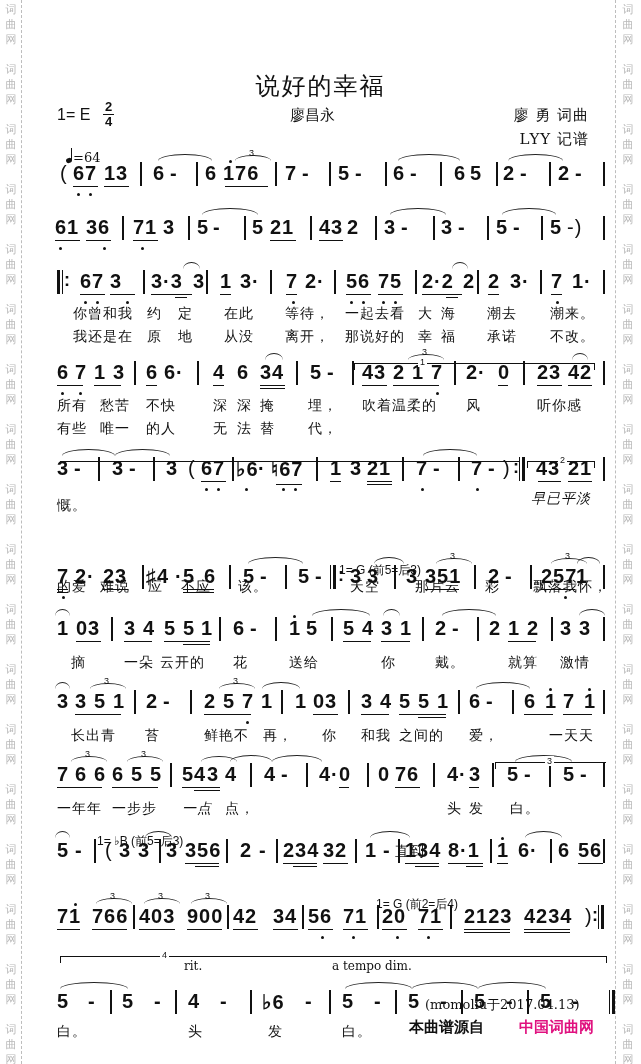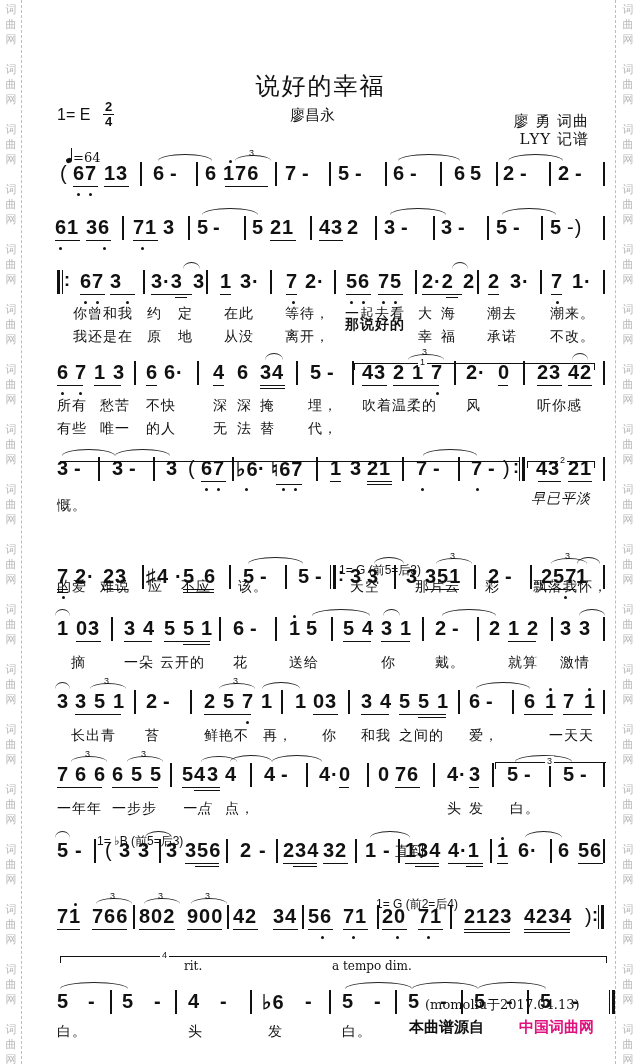--- a/index.html
+++ b/index.html
@@ -86,21 +86,21 @@
   </div>
 
 <div class="title">说好的幸福</div>
 <div class="key">1= E</div>
 <div class="timesig">
   <div>2</div>
   <div class="bar"></div>
   <div>4</div>
 </div>
 <div class="singer">廖昌永</div>
-<div class="credit" style="top:112px">廖 勇 词曲</div>
+<div class="credit" style="top:106px">廖 勇 词曲</div>
 <div class="credit" style="top:130px">LYY  记谱</div>
 <div class="tempo">
   <span class="notehead"></span><span class="stem"></span><span>=64</span>
 </div>
 
 <div id="score">
     <div class="tok" style="left: 60px; top: 162px; font-size: 20px; font-weight: normal; font-family: &quot;Liberation Sans&quot;, sans-serif; letter-spacing: 1px;">(</div>
     <div class="tok" style="left: 73px; top: 162px; font-size: 20px; font-weight: bold; font-family: &quot;Liberation Sans&quot;, sans-serif; letter-spacing: 1px;">67</div>
     <div class="tok" style="left: 104px; top: 162px; font-size: 20px; font-weight: bold; font-family: &quot;Liberation Sans&quot;, sans-serif; letter-spacing: 1px;">13</div>
     <div class="barline" style="left: 140px; top: 162px;"></div>
@@ -234,21 +234,21 @@
     <div class="lyr" style="left: 345px; top: 305px;">一起去看</div>
     <div class="lyr" style="left: 418px; top: 305px;">大</div>
     <div class="lyr" style="left: 441px; top: 305px;">海</div>
     <div class="lyr" style="left: 487px; top: 305px;">潮去</div>
     <div class="lyr" style="left: 550px; top: 305px;">潮来。</div>
     <div class="lyr" style="left: 73px; top: 328px;">我还是在</div>
     <div class="lyr" style="left: 147px; top: 328px;">原</div>
     <div class="lyr" style="left: 178px; top: 328px;">地</div>
     <div class="lyr" style="left: 224px; top: 328px;">从没</div>
     <div class="lyr" style="left: 285px; top: 328px;">离开，</div>
-    <div class="lyr" style="left: 345px; top: 316px; font-weight: bold;">那说好的</div>
+    <div class="lyr" style="left: 345px; top: 328px;">那说好的</div>
     <div class="lyr" style="left: 418px; top: 328px;">幸</div>
     <div class="lyr" style="left: 441px; top: 328px;">福</div>
     <div class="lyr" style="left: 487px; top: 328px;">承诺</div>
     <div class="lyr" style="left: 550px; top: 328px;">不改。</div>
     <div class="tok" style="left: 57px; top: 361px; font-size: 20px; font-weight: bold; font-family: &quot;Liberation Sans&quot;, sans-serif; letter-spacing: 1px;">6</div>
     <div class="tok" style="left: 75px; top: 361px; font-size: 20px; font-weight: bold; font-family: &quot;Liberation Sans&quot;, sans-serif; letter-spacing: 1px;">7</div>
     <div class="tok" style="left: 94px; top: 361px; font-size: 20px; font-weight: bold; font-family: &quot;Liberation Sans&quot;, sans-serif; letter-spacing: 1px;">1</div>
     <div class="tok" style="left: 113px; top: 361px; font-size: 20px; font-weight: bold; font-family: &quot;Liberation Sans&quot;, sans-serif; letter-spacing: 1px;">3</div>
     <div class="barline" style="left: 134px; top: 361px;"></div>
     <div class="tok" style="left: 146px; top: 361px; font-size: 20px; font-weight: bold; font-family: &quot;Liberation Sans&quot;, sans-serif; letter-spacing: 1px;">6</div>
@@ -591,21 +591,21 @@
     <div class="tok" style="left: 240px; top: 839px; font-size: 20px; font-weight: bold; font-family: &quot;Liberation Sans&quot;, sans-serif; letter-spacing: 1px;">2</div>
     <div class="tok" style="left: 259px; top: 839px; font-size: 20px; font-weight: bold; font-family: &quot;Liberation Sans&quot;, sans-serif; letter-spacing: 1px;">-</div>
     <div class="barline" style="left: 276px; top: 839px;"></div>
     <div class="tok" style="left: 283px; top: 839px; font-size: 20px; font-weight: bold; font-family: &quot;Liberation Sans&quot;, sans-serif; letter-spacing: 1px;">234</div>
     <div class="tok" style="left: 323px; top: 839px; font-size: 20px; font-weight: bold; font-family: &quot;Liberation Sans&quot;, sans-serif; letter-spacing: 1px;">32</div>
     <div class="barline" style="left: 355px; top: 839px;"></div>
     <div class="tok" style="left: 365px; top: 839px; font-size: 20px; font-weight: bold; font-family: &quot;Liberation Sans&quot;, sans-serif; letter-spacing: 1px;">1</div>
     <div class="tok" style="left: 383px; top: 839px; font-size: 20px; font-weight: bold; font-family: &quot;Liberation Sans&quot;, sans-serif; letter-spacing: 1px;">-</div>
     <div class="barline" style="left: 398px; top: 839px;"></div>
     <div class="tok" style="left: 405px; top: 839px; font-size: 20px; font-weight: bold; font-family: &quot;Liberation Sans&quot;, sans-serif; letter-spacing: 1px;">134</div>
-    <div class="tok" style="left: 448px; top: 839px; font-size: 20px; font-weight: bold; font-family: &quot;Liberation Sans&quot;, sans-serif; letter-spacing: 1px;">4·1</div>
+    <div class="tok" style="left: 448px; top: 839px; font-size: 20px; font-weight: bold; font-family: &quot;Liberation Sans&quot;, sans-serif; letter-spacing: 1px;">8·1</div>
     <div class="barline" style="left: 490px; top: 839px;"></div>
     <div class="tok" style="left: 497px; top: 839px; font-size: 20px; font-weight: bold; font-family: &quot;Liberation Sans&quot;, sans-serif; letter-spacing: 1px;">1</div>
     <div class="tok" style="left: 518px; top: 839px; font-size: 20px; font-weight: bold; font-family: &quot;Liberation Sans&quot;, sans-serif; letter-spacing: 1px;">6·</div>
     <div class="barline" style="left: 550px; top: 839px;"></div>
     <div class="tok" style="left: 558px; top: 839px; font-size: 20px; font-weight: bold; font-family: &quot;Liberation Sans&quot;, sans-serif; letter-spacing: 1px;">6</div>
     <div class="tok" style="left: 578px; top: 839px; font-size: 20px; font-weight: bold; font-family: &quot;Liberation Sans&quot;, sans-serif; letter-spacing: 1px;">56</div>
     <div class="barline" style="left: 603px; top: 839px;"></div>
     <div class="ul" style="left: 185px; width: 34px; top: 863px;"></div>
     <div class="ul" style="left: 283px; width: 34px; top: 863px;"></div>
     <div class="ul" style="left: 323px; width: 25px; top: 863px;"></div>
@@ -619,21 +619,21 @@
     <div class="ul" style="left: 466px; width: 17px; top: 866px;"></div>
     <div class="dot-b" style="left: 501px; top: 837px;"></div>
     <div class="slur" style="left: 55px; width: 15px; top: 831px;"></div>
     <div class="slur" style="left: 145px; width: 27px; top: 831px;"></div>
     <div class="slur" style="left: 370px; width: 40px; top: 831px;"></div>
     <div class="slur" style="left: 525px; width: 37px; top: 831px;"></div>
     <div class="ann" style="left: 97px; top: 833px;">1= ♭B (前5=后3)</div>
     <div class="tok" style="left: 57px; top: 905px; font-size: 20px; font-weight: bold; font-family: &quot;Liberation Sans&quot;, sans-serif; letter-spacing: 1px;">71</div>
     <div class="tok" style="left: 92px; top: 905px; font-size: 20px; font-weight: bold; font-family: &quot;Liberation Sans&quot;, sans-serif; letter-spacing: 1px;">766</div>
     <div class="barline" style="left: 133px; top: 905px;"></div>
-    <div class="tok" style="left: 139px; top: 905px; font-size: 20px; font-weight: bold; font-family: &quot;Liberation Sans&quot;, sans-serif; letter-spacing: 1px;">802</div>
+    <div class="tok" style="left: 139px; top: 905px; font-size: 20px; font-weight: bold; font-family: &quot;Liberation Sans&quot;, sans-serif; letter-spacing: 1px;">403</div>
     <div class="tok" style="left: 187px; top: 905px; font-size: 20px; font-weight: bold; font-family: &quot;Liberation Sans&quot;, sans-serif; letter-spacing: 1px;">900</div>
     <div class="barline" style="left: 227px; top: 905px;"></div>
     <div class="tok" style="left: 233px; top: 905px; font-size: 20px; font-weight: bold; font-family: &quot;Liberation Sans&quot;, sans-serif; letter-spacing: 1px;">42</div>
     <div class="tok" style="left: 273px; top: 905px; font-size: 20px; font-weight: bold; font-family: &quot;Liberation Sans&quot;, sans-serif; letter-spacing: 1px;">34</div>
     <div class="barline" style="left: 302px; top: 905px;"></div>
     <div class="tok" style="left: 308px; top: 905px; font-size: 20px; font-weight: bold; font-family: &quot;Liberation Sans&quot;, sans-serif; letter-spacing: 1px;">56</div>
     <div class="tok" style="left: 343px; top: 905px; font-size: 20px; font-weight: bold; font-family: &quot;Liberation Sans&quot;, sans-serif; letter-spacing: 1px;">71</div>
     <div class="barline" style="left: 377px; top: 905px;"></div>
     <div class="tok" style="left: 382px; top: 905px; font-size: 20px; font-weight: bold; font-family: &quot;Liberation Sans&quot;, sans-serif; letter-spacing: 1px;">20</div>
     <div class="tok" style="left: 418px; top: 905px; font-size: 20px; font-weight: bold; font-family: &quot;Liberation Sans&quot;, sans-serif; letter-spacing: 1px;">71</div>

